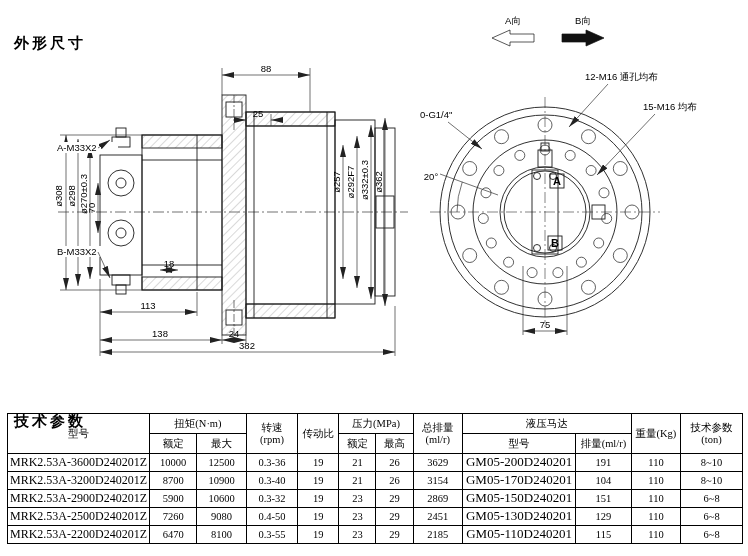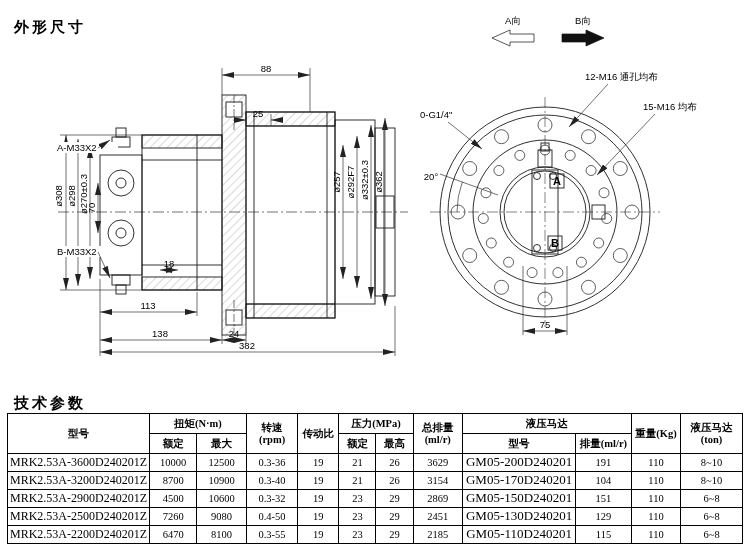--- a/index.html
+++ b/index.html
@@ -1,27 +1,27 @@
 <!DOCTYPE html>
 <html><head>
 <meta charset="utf-8">
 <style>
   *{margin:0;padding:0;box-sizing:border-box}
   html,body{width:748px;height:556px;background:#fff;overflow:hidden}
   body{position:relative;font-family:"Liberation Serif",serif;color:#000}
   .sec-title{position:absolute;font-size:15px;font-weight:bold;letter-spacing:3px;font-family:"Liberation Serif",serif}
-  #title-outline{left:14px;top:18px}
-  #title-specs{left:14px;top:394px}
+  #title-outline{left:14px;top:34px}
+  #title-specs{left:14px;top:412px}
   svg#drawing{position:absolute;left:0;top:0}
   svg text{font-family:"Liberation Sans",sans-serif;font-size:9.5px;fill:#000;stroke:none}
   svg text.big{font-size:11px;font-weight:bold}
   table{position:absolute;left:7px;top:413px;width:736px;border-collapse:collapse;table-layout:fixed;
         font-size:10.5px;text-align:center;border:1.5px solid #000}
   th,td{border:1px solid #000;padding:0 1px;line-height:1.12;overflow:hidden;white-space:nowrap}
-  th{font-weight:bold;height:20px}
+  th{font-weight:normal;height:20px}
   td{height:18px}
   td.model{font-size:12px}
   td.mmodel{font-size:13px}
   th.wrap{white-space:normal}
   .blk{display:block}
 </style>
 </head>
 <body>
 
 <svg id="drawing" width="748" height="400" viewBox="0 0 748 400">
@@ -284,21 +284,21 @@
         <span class="blk">(rpm)</span>
       </th>
       <th rowspan="2">传动比</th>
       <th colspan="2">压力(MPa)</th>
       <th rowspan="2">
         <span class="blk">总排量</span>
         <span class="blk">(ml/r)</span>
       </th>
       <th colspan="2">液压马达</th>
       <th rowspan="2">重量(Kg)</th>
-      <th rowspan="2" class="wrap">液压马达(ton)</th>
+      <th rowspan="2" class="wrap">技术参数(ton)</th>
     </tr>
     <tr>
       <th>额定</th>
       <th>最大</th>
       <th>额定</th>
       <th>最高</th>
       <th>型号</th>
       <th>排量(ml/r)</th>
     </tr>
   </thead>
@@ -326,21 +326,21 @@
       <td>21</td>
       <td>26</td>
       <td>3154</td>
       <td class="mmodel">GM05-170D240201</td>
       <td>104</td>
       <td>110</td>
       <td>8~10</td>
     </tr>
     <tr>
       <td class="model">MRK2.53A-2900D240201Z</td>
-      <td>4500</td>
+      <td>5900</td>
       <td>10600</td>
       <td>0.3-32</td>
       <td>19</td>
       <td>23</td>
       <td>29</td>
       <td>2869</td>
       <td class="mmodel">GM05-150D240201</td>
       <td>151</td>
       <td>110</td>
       <td>6~8</td>

